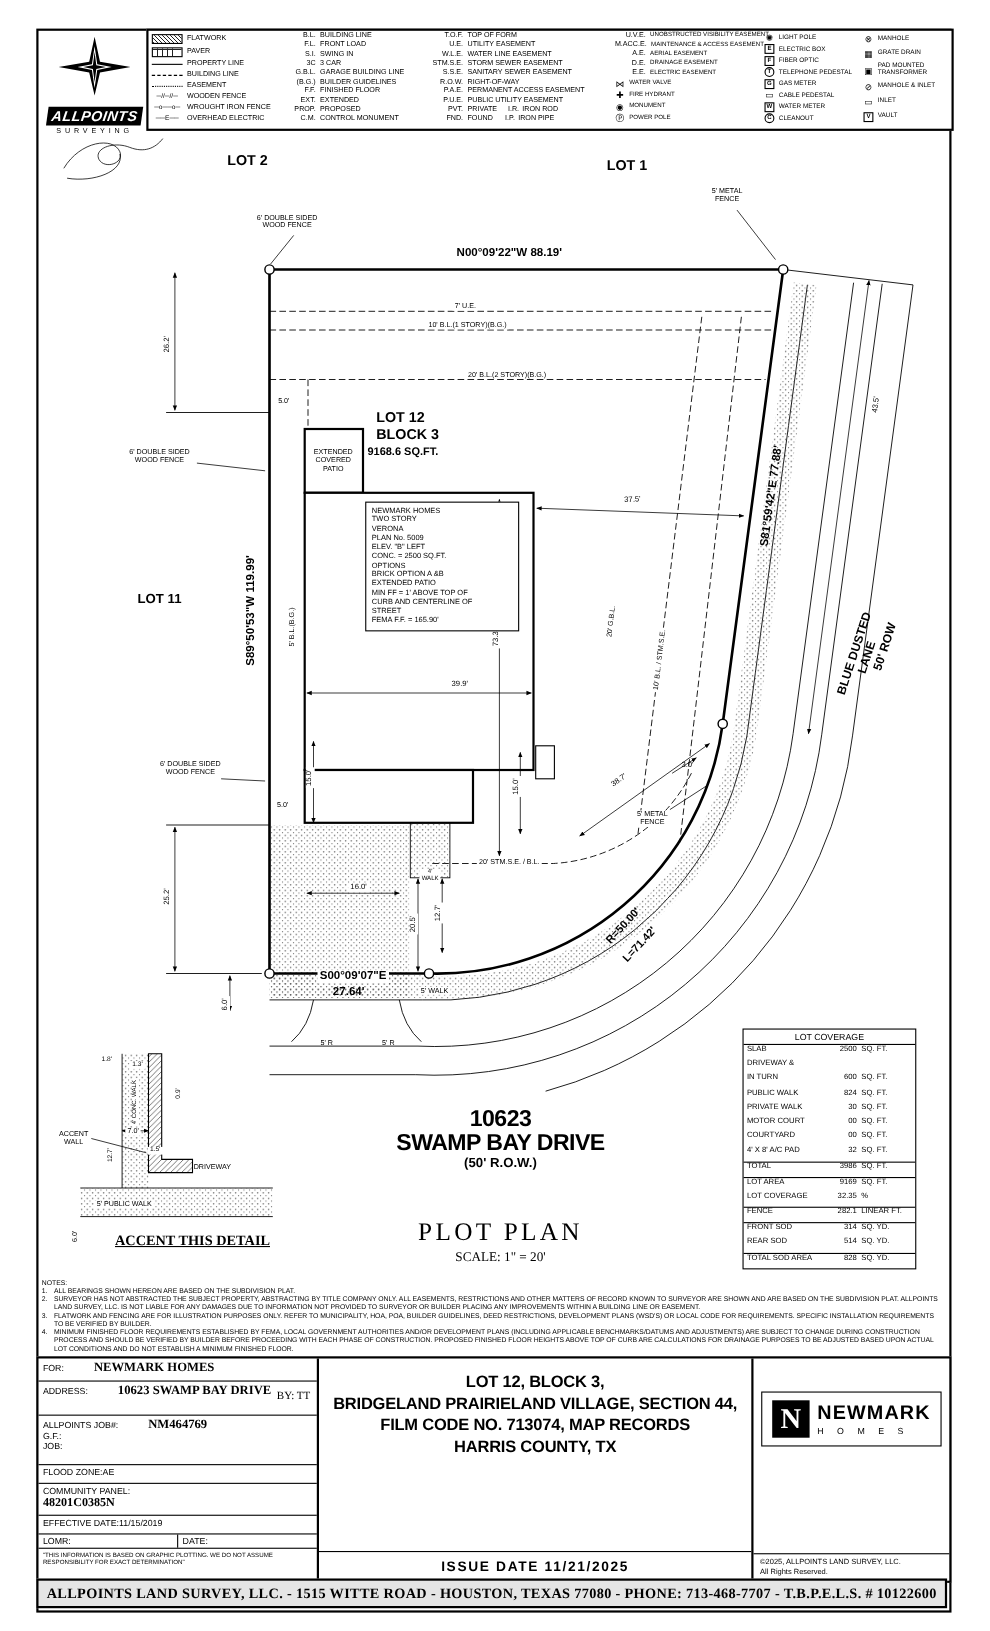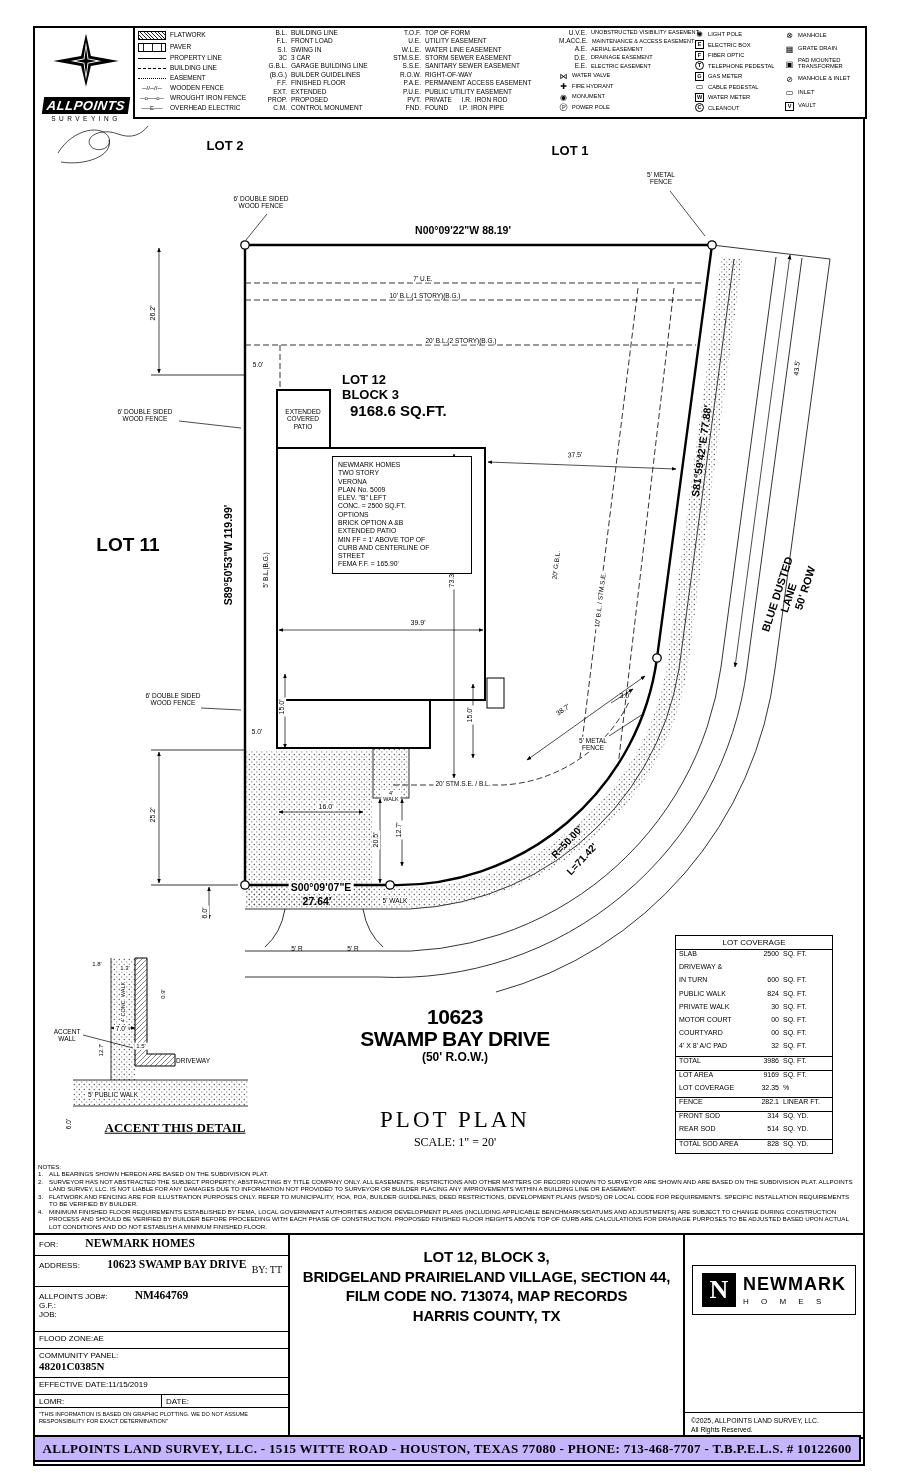--- a/index.html
+++ b/index.html
@@ -79,21 +79,21 @@
   .nm-logo{display:flex;align-items:center;gap:7px;border:1px solid #000;padding:7px 9px;}
   .nm-n{width:34px;height:34px;background:#000;color:#fff;font-family:"Liberation Serif",serif;font-weight:bold;
         font-size:26px;display:flex;align-items:center;justify-content:center;}
   .nm-name{font-size:18px;font-weight:bold;letter-spacing:1px;}
   .nm-sub{font-size:8px;letter-spacing:5px;margin-top:2px;}
   .tb-copy{width:100%;border-top:1px solid #000;font-size:6.8px;padding:3px 6px;line-height:1.35;box-sizing:border-box;}
 
   
   .footer{position:absolute;left:33px;top:1435px;width:828px;height:27px;border:2px solid #000;box-sizing:border-box;
           display:flex;align-items:center;justify-content:center;font-family:"Liberation Serif",serif;
-          font-weight:bold;font-size:13px;letter-spacing:0.3px;background:#c4b5fd;}
+          font-weight:bold;font-size:13px;letter-spacing:0.3px;background:#e5e5e5;}
 </style>
 </head>
 <body>
 
 <div class="page">
   <div class="frame"></div>
 
   <div class="ap-logo">
     <svg width="92" height="62" viewBox="0 0 100 72">
       <polygon points="50,4 55.7,30.3 88,36 55.7,41.7 50,66 44.3,41.7 12,36 44.3,30.3" fill="#000"></polygon>
@@ -442,30 +442,30 @@
 WOOD FENCE</span>
     <span class="plbl b" style="left:430px;top:113px;font-size:10.5px">N00°09'22"W  88.19'</span>
     <span class="plbl bg" style="left:120px;top:195px;--r:-90deg">26.2'</span>
     <span class="plbl bg" style="left:390px;top:161px;font-size:6.5px">7' U.E.</span>
     <span class="plbl bg" style="left:392px;top:178px;font-size:6.5px">10' B.L.(1 STORY)(B.G.)</span>
     <span class="plbl bg" style="left:428px;top:223px;font-size:6.5px">20' B.L.(2 STORY)(B.G.)</span>
     <span class="plbl bg" style="left:764px;top:250px;--r:-83deg">43.5'</span>
     <span class="plbl" style="left:225px;top:247px;font-size:6.5px">5.0'</span>
     <span class="plbl la b" style="left:309px;top:262px;font-size:13px">LOT 12</span>
     <span class="plbl la b" style="left:309px;top:277px;font-size:13px">BLOCK 3</span>
-    <span class="plbl la b" style="left:317px;top:293px;font-size:15px">9168.6 SQ.FT.</span>
+    <span class="plbl la b" style="left:301px;top:293px;font-size:10px">9168.6 SQ.FT.</span>
     <span class="plbl" style="left:112px;top:297px;font-size:6.5px">6' DOUBLE SIDED
 WOOD FENCE</span>
     <span class="plbl bg" style="left:270px;top:301px;font-size:6.5px">EXTENDED
 COVERED
 PATIO</span>
     <span class="plbl bg" style="left:542px;top:337px;--r:-3deg">37.5'</span>
     <span class="plbl b" style="left:669px;top:333px;font-size:10.5px;--r:-82deg">S81°59'42"E  77.88'</span>
     <span class="plbl b" style="left:196px;top:437px;font-size:10.5px;--r:-90deg">S89°50'53"W  119.99'</span>
-    <span class="plbl b" style="left:95px;top:427px;font-size:19px">LOT 11</span>
+    <span class="plbl b" style="left:112px;top:427px;font-size:12px">LOT 11</span>
     <span class="plbl bg" style="left:233px;top:452px;font-size:6.5px;--r:-90deg">5' B.L.(B.G.)</span>
     <span class="plbl bg" style="left:523px;top:447px;font-size:6.5px;--r:-83deg">20' G.B.L.</span>
     <span class="plbl bg" style="left:567px;top:482px;font-size:6.5px;--r:-83deg">10' B.L. / STM.S.E.</span>
     <span class="plbl bg" style="left:419px;top:462px;--r:-90deg">73.3'</span>
     <span class="plbl b" style="left:750px;top:478px;font-size:11px;--r:-72deg">BLUE DUSTED LANE</span>
     <span class="plbl b" style="left:772px;top:470px;font-size:11px;--r:-72deg">50' ROW</span>
     <span class="plbl bg" style="left:385px;top:505px">39.9'</span>
     <span class="plbl" style="left:140px;top:581px;font-size:6.5px">6' DOUBLE SIDED
 WOOD FENCE</span>
     <span class="plbl bg" style="left:249px;top:589px;--r:-90deg">15.0'</span>
@@ -658,20 +658,21 @@
         <span class="half">LOMR:</span>
         <span class="half hl">DATE:</span>
       </div>
       <div class="tb-row r8">"THIS INFORMATION IS BASED ON GRAPHIC PLOTTING. WE DO NOT ASSUME RESPONSIBILITY FOR EXACT DETERMINATION"</div>
     </div>
     <div class="tb-mid">
       <div class="tb-legal">LOT 12, BLOCK 3,
 BRIDGELAND PRAIRIELAND VILLAGE, SECTION 44,
 FILM CODE NO. 713074, MAP RECORDS
 HARRIS COUNTY, TX</div>
+      <div class="tb-issue">ISSUE DATE 11/21/2025</div>
     </div>
     <div class="tb-right">
       <div class="nm-logo">
         <div class="nm-n">N</div>
         <div>
           <div class="nm-name">NEWMARK</div>
           <div class="nm-sub">H O M E S</div>
         </div>
       </div>
       <div class="tb-copy">

